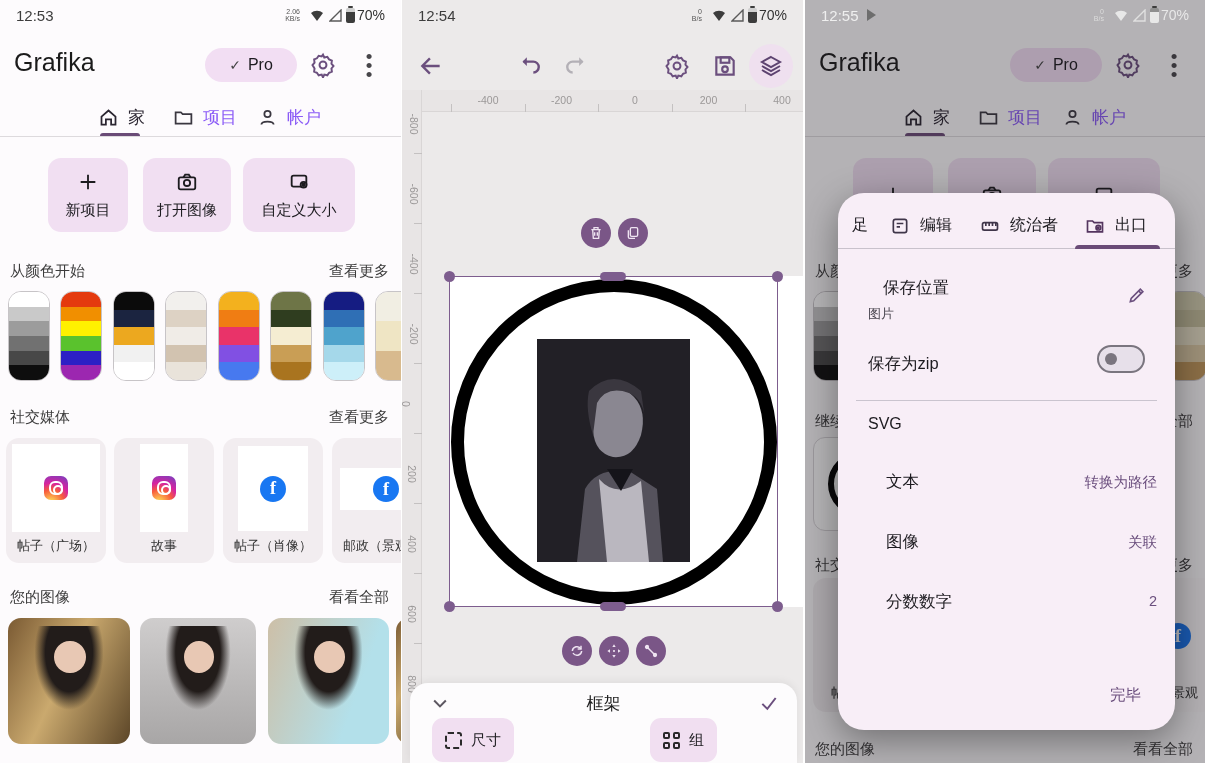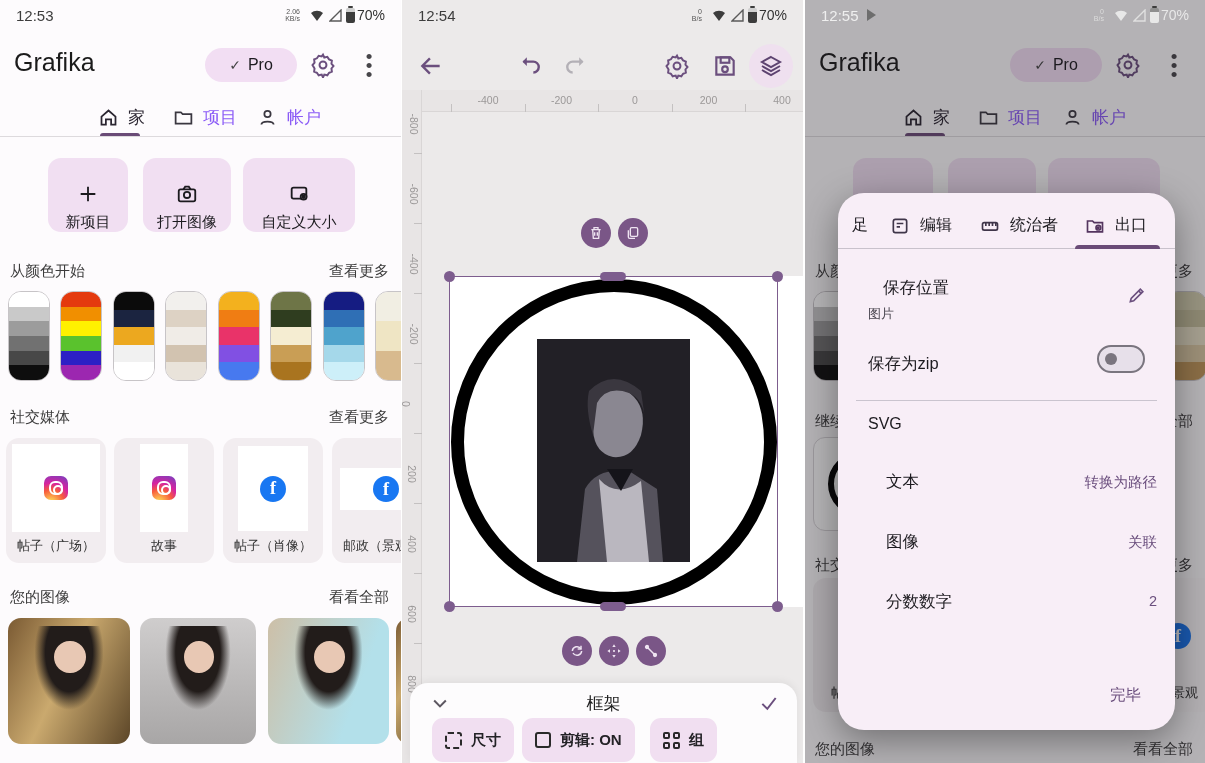--- a/index.html
+++ b/index.html
@@ -28,21 +28,21 @@
   .hd-ico { position:absolute; top:52px; width:26px; height:26px; color:#6b4f7e; }
   .dots { position:absolute; top:52px; font-size:19px; color:#47464a; letter-spacing:0; line-height:9px; width:10px; text-align:center; }
   .tabs { position:absolute; top:100px; left:0; right:0; height:36px; }
   .tab { position:absolute; top:0; height:34px; display:flex; align-items:center; gap:9px; font-size:17px; color:#8b5cf6; }
   .tab svg { width:21px; height:21px; }
   .tab.active { color:#2a2530; }
   .tab-underline { position:absolute; height:3px; border-radius:3px 3px 0 0; background:#6a4b77; top:33px; }
   .hdiv { position:absolute; left:0; right:0; height:1px; background:#dddadd; }
 
   
-  .abtn { position:absolute; top:158px; height:74px; background:#f1dff2; border-radius:13px; display:flex; flex-direction:column; align-items:center; justify-content:flex-end; gap:8px; font-size:15px; color:#1c1b1f; }
+  .abtn { position:absolute; top:158px; height:74px; background:#f1dff2; border-radius:13px; display:flex; flex-direction:column; align-items:center; justify-content:center; gap:8px; font-size:15px; color:#1c1b1f; }
   .abtn svg { width:22px; height:22px; color:#1c1b1f; }
 
   
   .secrow { position:absolute; left:10px; right:12px; display:flex; justify-content:space-between; font-size:15px; color:#3c3c3c; }
 
   
   .swatch { position:absolute; top:291px; width:42px; height:90px; border:1px solid #c7c4c7; border-radius:13px; overflow:hidden; display:flex; flex-direction:column; }
   .swatch i { flex:1; display:block; }
 
   
@@ -75,21 +75,21 @@
   .ring { position:absolute; left:49px; top:279px; width:326px; height:326px; border:13px solid #000; border-radius:50%; }
   .cphoto { position:absolute; left:135px; top:339px; width:153px; height:223px; }
   .selbox { position:absolute; left:47px; top:276px; width:329px; height:331px; border:1.6px solid #7d5d8e; }
   .hdot { position:absolute; width:11px; height:11px; border-radius:50%; background:#7d5d8e; }
   .hpill { position:absolute; width:26px; height:9px; border-radius:5px; background:#7d5d8e; }
   .cbtn { position:absolute; width:30px; height:30px; border-radius:50%; background:#7a5687; color:#efe4f2; display:flex; align-items:center; justify-content:center; }
   .cbtn svg { width:16px; height:16px; }
   .sheet { position:absolute; left:8px; top:683px; width:387px; height:80px; background:#fdfcfd; border-radius:18px 18px 0 0; box-shadow:0 -2px 8px rgba(0,0,0,.06); }
   .sheet-title { position:absolute; top:9px; left:0; right:0; text-align:center; font-size:17px; color:#1b1b1b; }
   .sheet-ico { position:absolute; top:10px; width:20px; height:20px; color:#6b4f7e; }
-  .fbtn { position:absolute; top:35px; height:44px; background:#f1dff1; border-radius:11px; display:flex; align-items:center; justify-content:center; gap:9px; font-size:15px; color:#232226; padding:14px 13px;font-weight:bold; }
+  .fbtn { position:absolute; top:35px; height:44px; background:#f1dff1; border-radius:11px; display:flex; align-items:center; justify-content:center; gap:9px; font-size:15px; color:#232226; padding:14px 13px; }
   .ico-dash { width:17px; height:17px; border:2px dashed #2a2a2a; border-radius:3px; }
   .ico-sq { width:16px; height:16px; border:2.5px solid #2a2a2a; border-radius:3px; }
   .ico-grp { width:17px; height:17px; display:grid; grid-template-columns:7px 7px; grid-template-rows:7px 7px; gap:3px; }
   .ico-grp b { border:2px solid #2a2a2a; border-radius:2px; }
 
   
   .dim { position:absolute; inset:0; background:rgba(28,24,30,.32); z-index:5; }
   .dialog { position:absolute; left:33px; top:193px; width:337px; height:537px; background:#f8eef7; border-radius:26px; z-index:6; box-shadow:0 10px 36px rgba(0,0,0,.38); }
   .dtab { position:absolute; top:22px; display:flex; align-items:center; gap:10px; font-size:16px; color:#1d1b20; }
   .dtab svg { width:20px; height:20px; color:#3f3549; }
@@ -425,24 +425,20 @@
         <path d="M5 9 L12 16 L19 9"></path>
       </svg>
     <div class="sheet-title">框架</div>
     <svg class="sheet-ico" style="right:18px" viewBox="0 0 24 24" fill="none" stroke="currentColor" stroke-width="2.4">
         <path d="M4 13 L10 19 L20 6"></path>
       </svg>
     <div class="fbtn" style="left:22px">
         <span class="ico-dash"></span>
         <span>尺寸</span>
       </div>
-    <div class="fbtn" style="left:112px">
-        <span class="ico-sq"></span>
-        <span>剪辑: ON</span>
-      </div>
     <div class="fbtn" style="left:240px">
         <span class="ico-grp">
           <b></b>
           <b></b>
           <b></b>
           <b></b>
         </span>
         <span>组</span>
       </div>
   </div>

